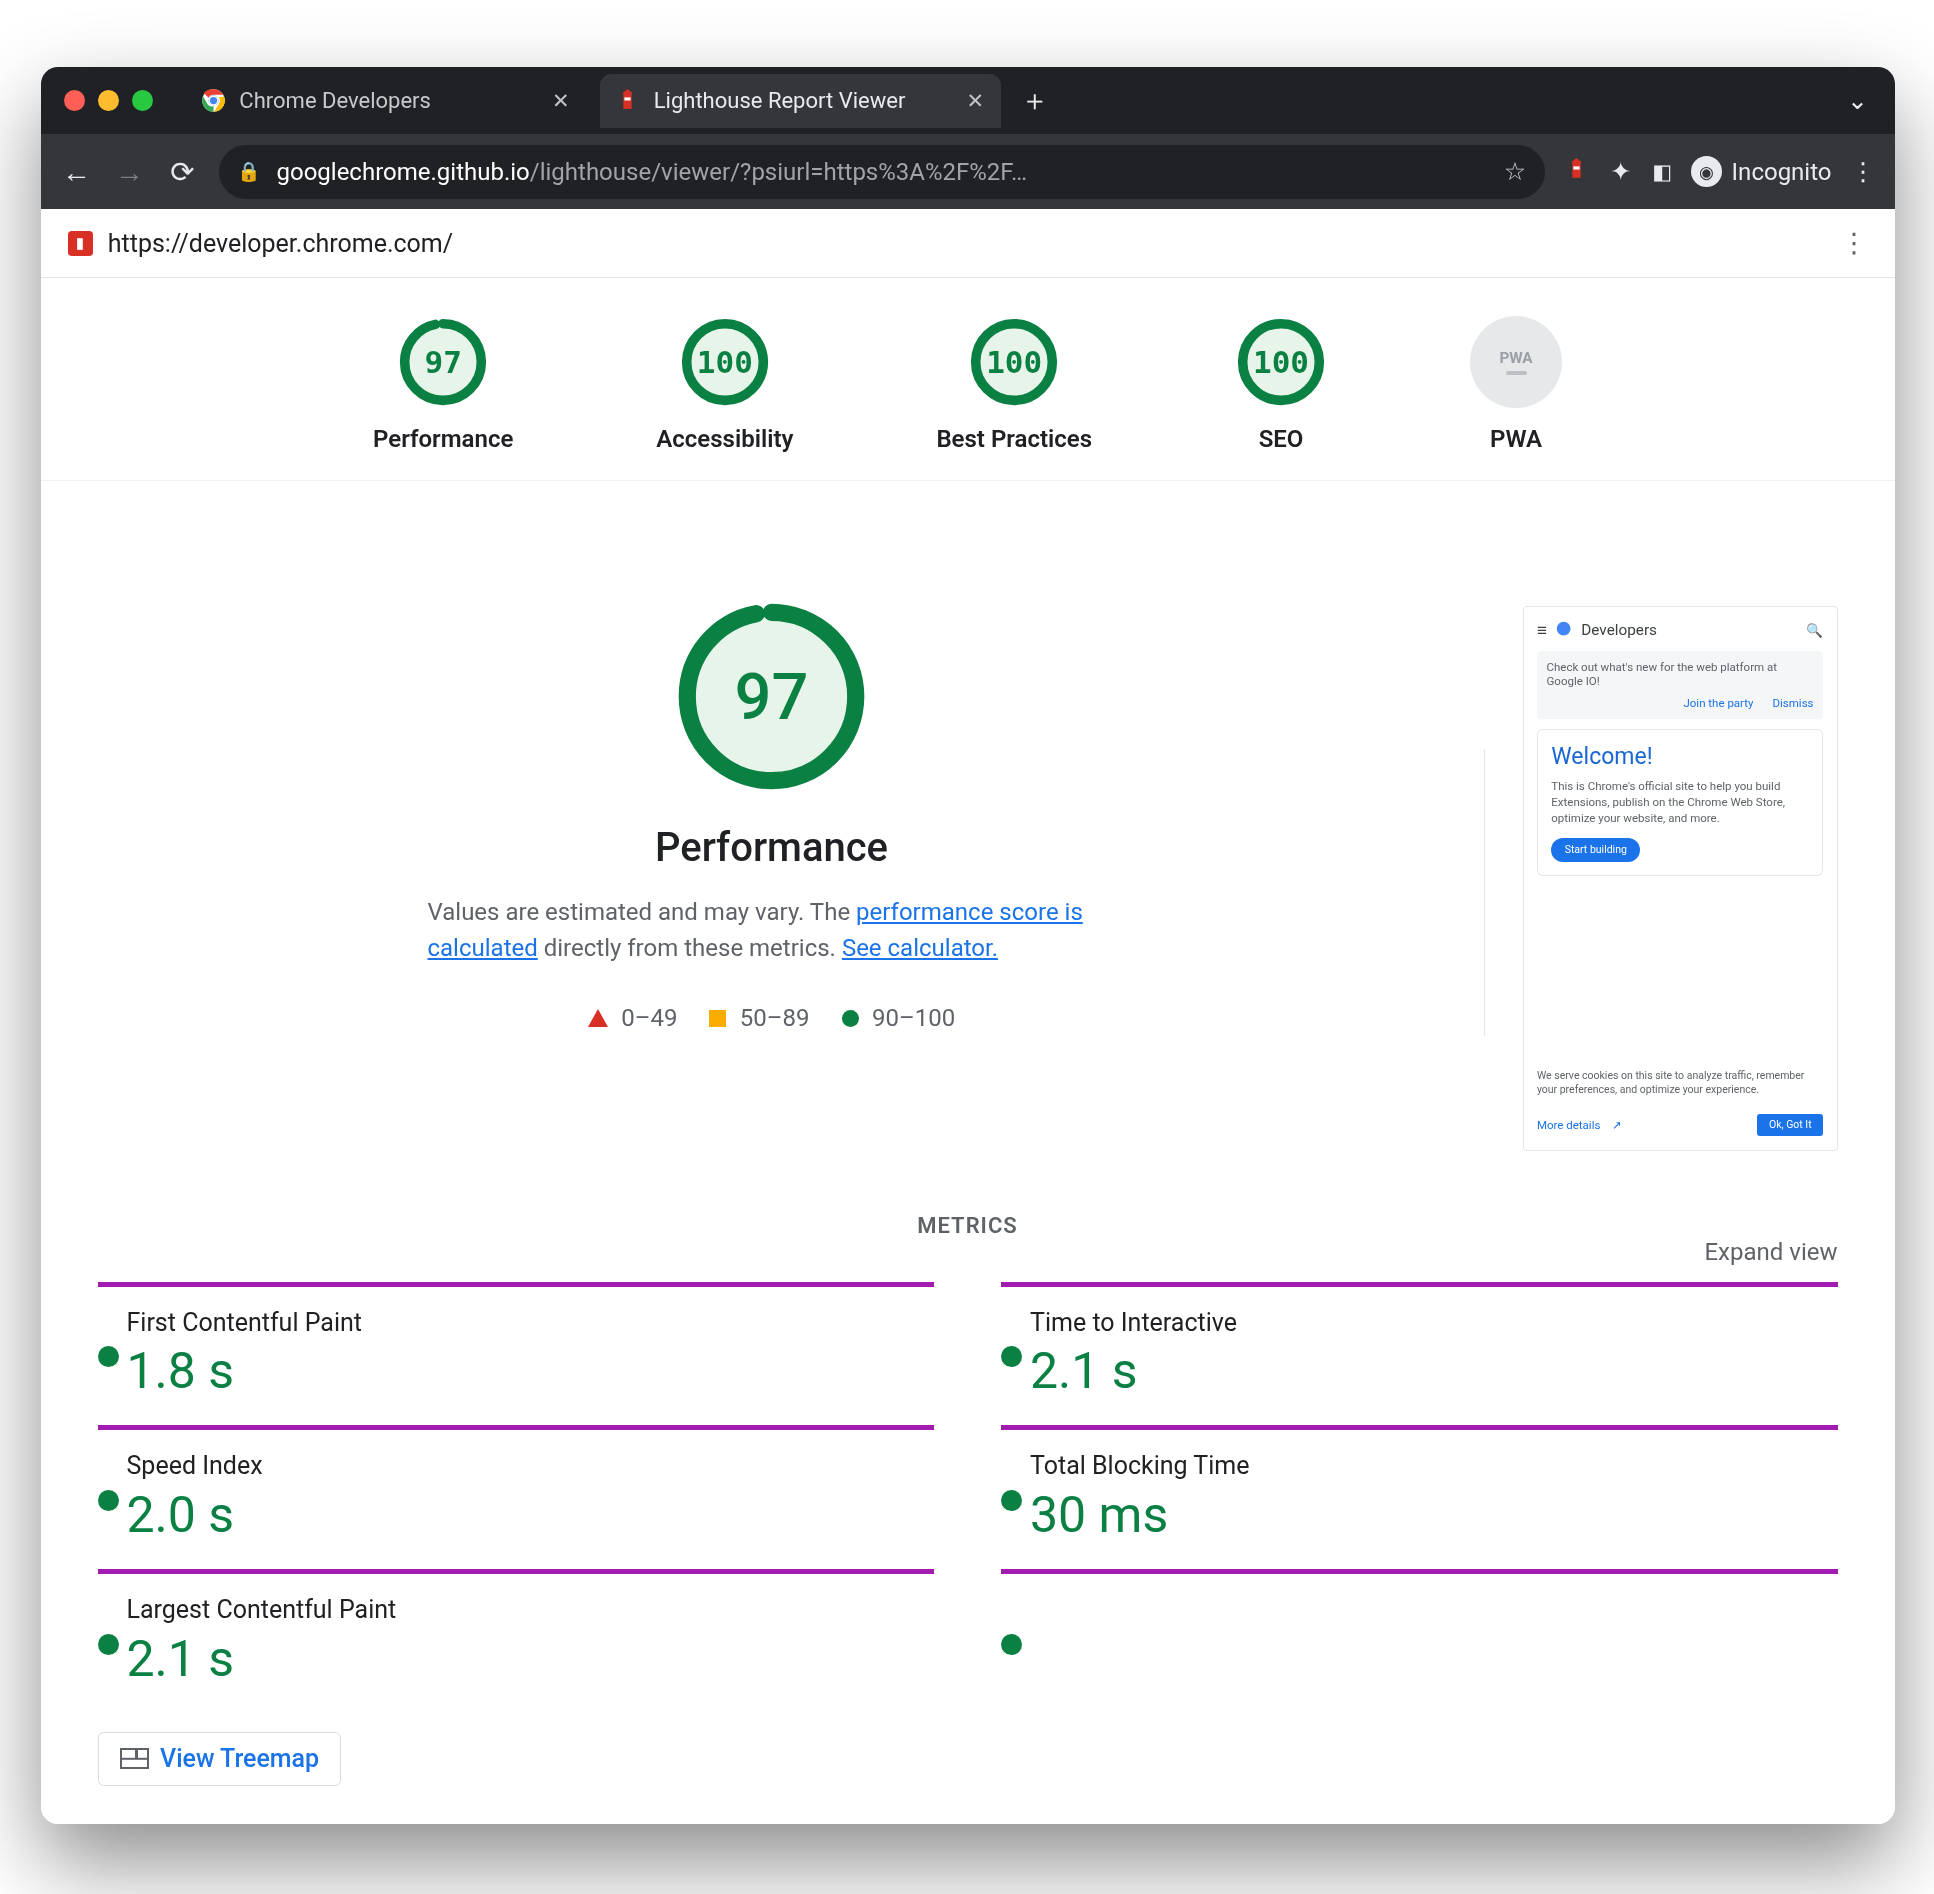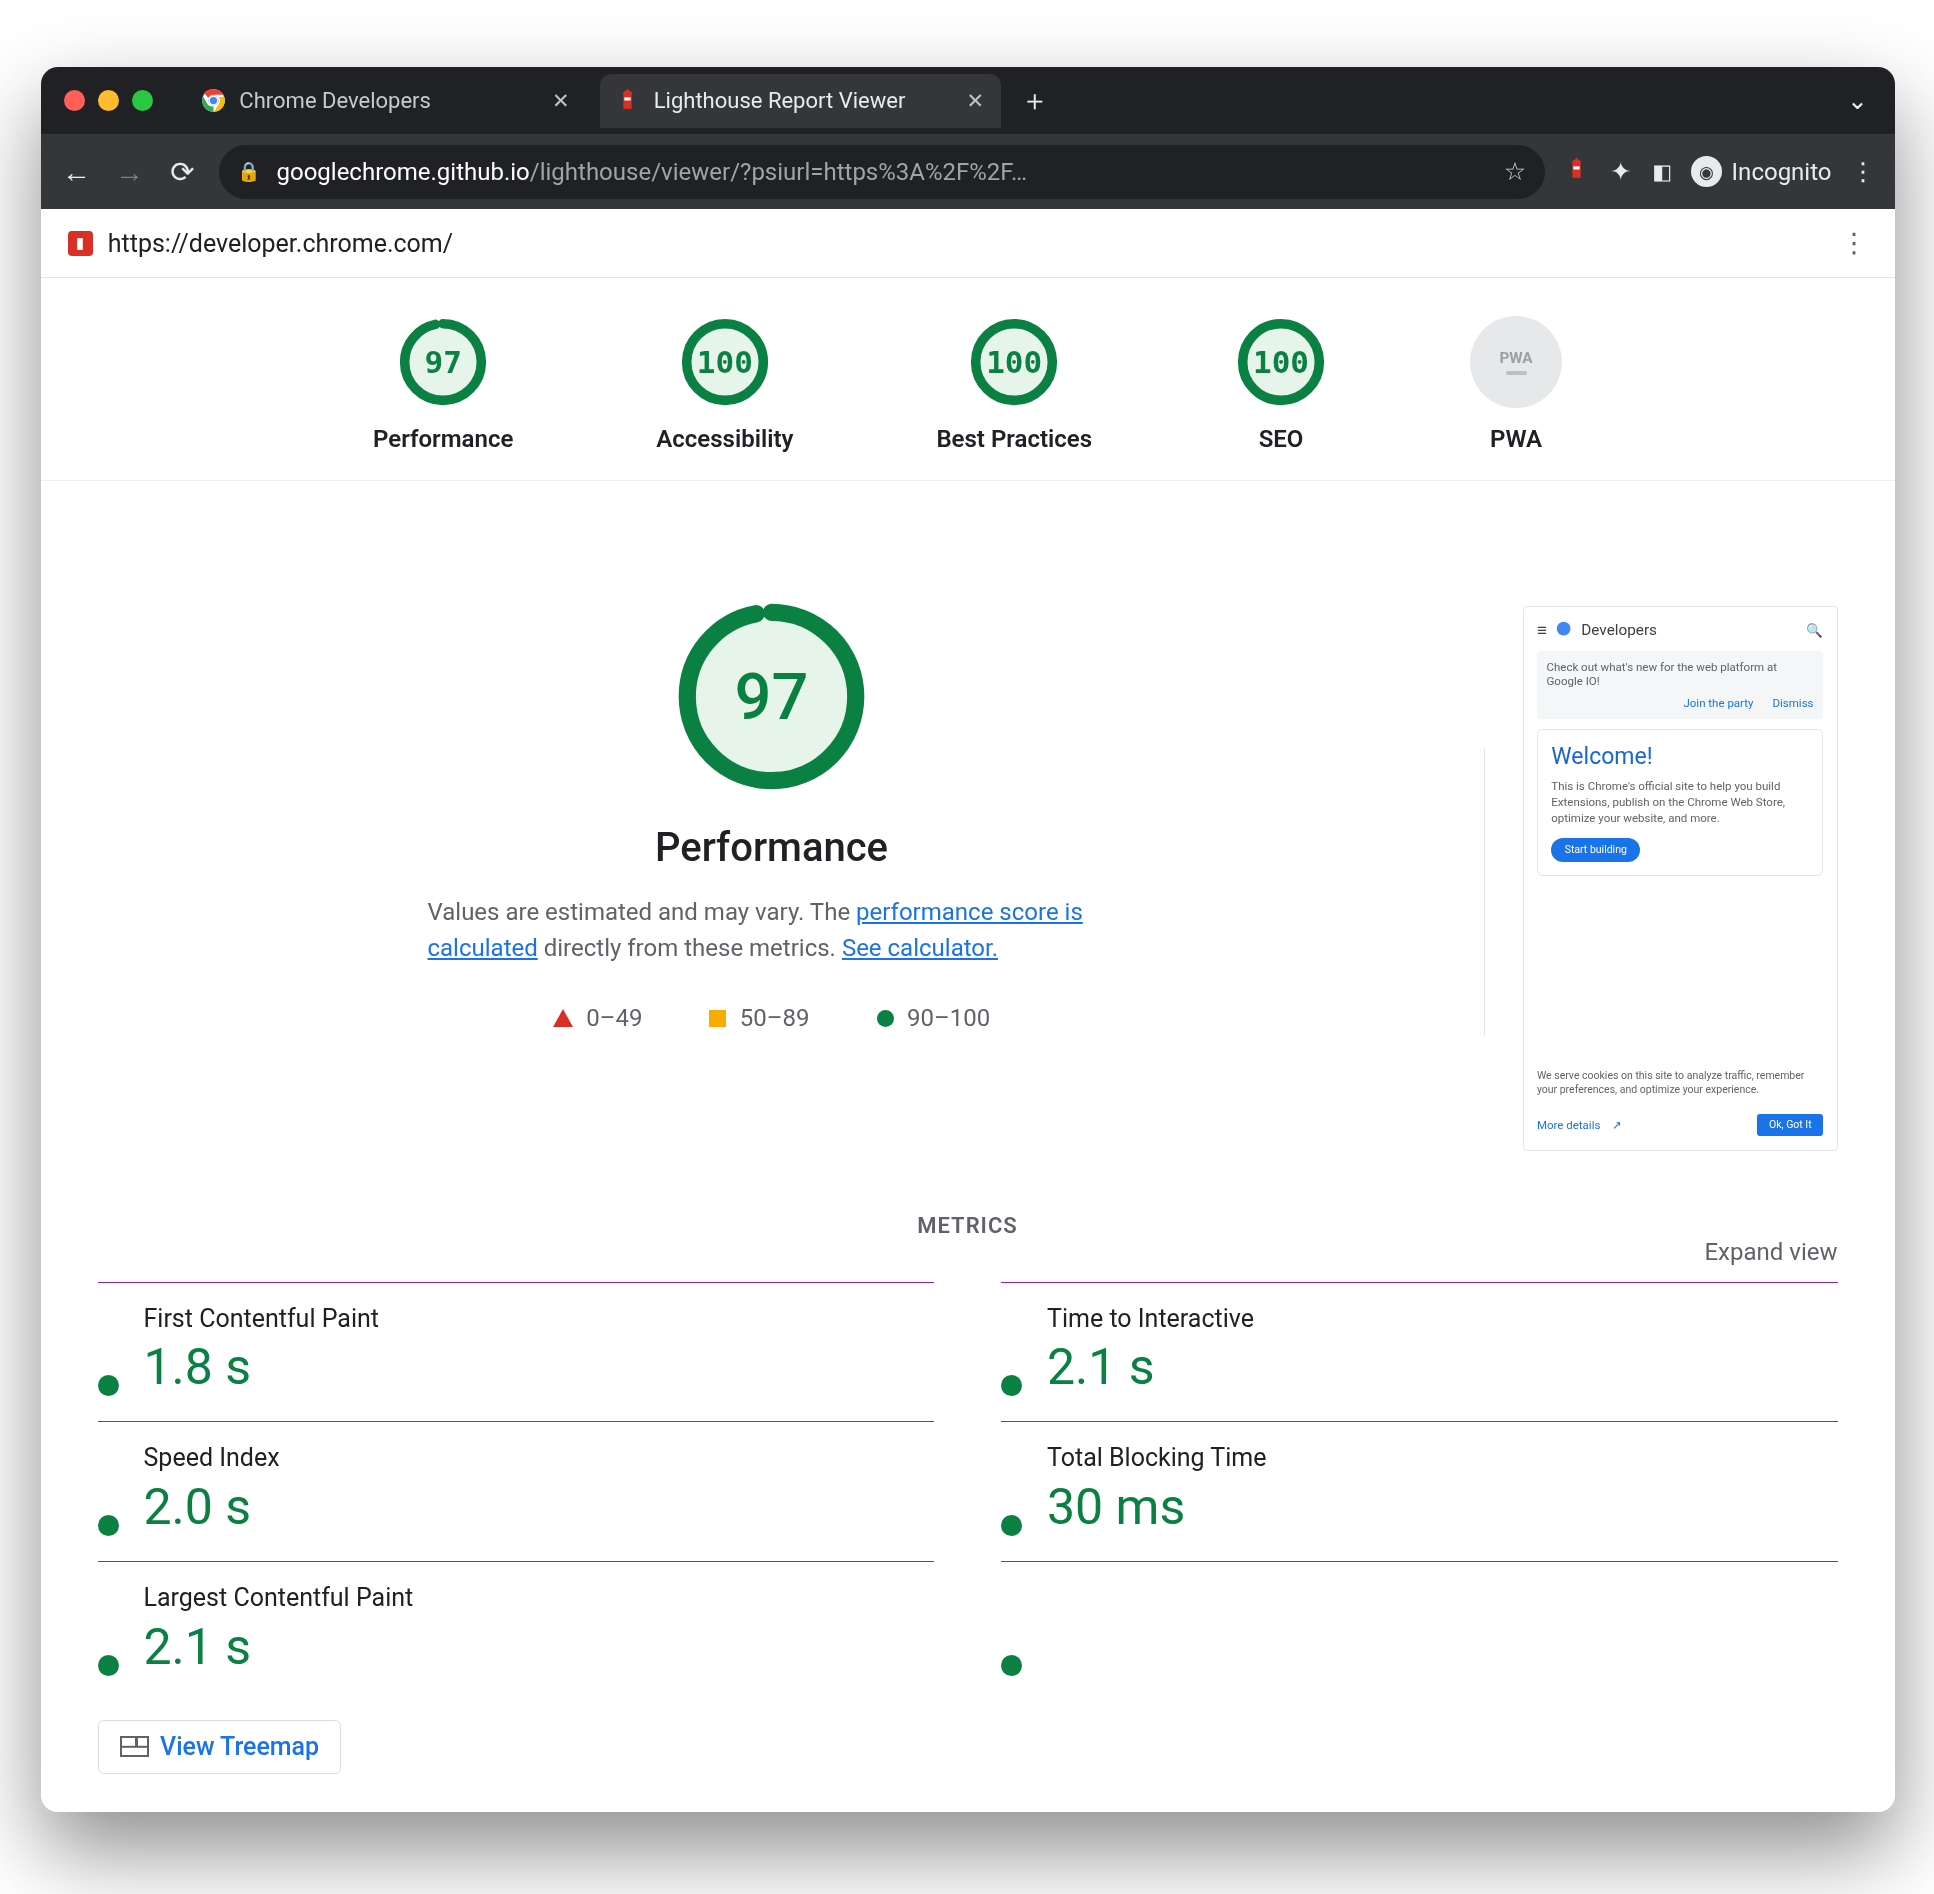--- a/index.html
+++ b/index.html
@@ -97,21 +97,21 @@
 
   
   .perf-section { display:flex; padding: 115px 57px 38px 57px; gap: 38px; }
   .perf-left { flex:1; display:flex; flex-direction:column; align-items:center; }
   .bigring { position:relative; width:201px; height:201px; }
   .bigring svg { transform: rotate(-90deg); }
   .bigring .num { position:absolute; inset:0; display:flex; align-items:center; justify-content:center; font-size:65px; font-weight:500; color:#0b8043;}
   .perf-title { font-size:40px; font-weight:500; margin-top:27px; color:#202124; }
   .perf-desc { font-size:24px; color:#5f6368; text-align:left; max-width:688px; margin-top:23px; line-height:1.5;}
   .perf-desc a { color:#1a73e8; text-decoration:underline; }
-  .legend { display:flex; gap:67px; margin-top:38px; font-size:24px; align-items:center;}
+  .legend { display:flex; gap:32px; margin-top:38px; font-size:24px; align-items:center;}
   .legend .item{ display:flex; align-items:center; gap:13.4px; color:#5f6368;}
   .tri { width:0;height:0;border-left:10.5px solid transparent;border-right:10.5px solid transparent;border-bottom:18px solid #d93025;}
   .sq { width:17px;height:17px;background:#f9ab00;}
   .ci { width:17px;height:17px;border-radius:50%;background:#0b8043;}
 
   .vsep { width:1px; background:#e3e5e8; align-self:center; height:287px; margin-top:38px;}
 
   .shot {
     width: 315px; height: 545px; border:1px solid #e3e5e8; border-radius:3.8px;
     background:#fff; padding:13.4px; font-size:13.4px; color:#3c4043; display:flex; flex-direction:column; gap:9.6px;
@@ -132,21 +132,21 @@
   .shot .cfoot{display:flex;align-items:center;gap:11.5px;margin-top:7.6px;}
   .shot .cfoot .det{color:#1a73e8;font-size:11.5px;}
   .shot .cfoot .ok{margin-left:auto;background:#1a73e8;color:#fff;font-size:10.5px;padding:4.8px 11.5px;border-radius:2.9px;}
 
   
   .metrics-wrap{ padding: 9.6px 57px 38px 57px; }
   .metrics-head{ display:flex; align-items:center; padding: 15.3px 0; flex-direction: column;}
   .metrics-head .h{ color:#5f6368; font-size:22px; letter-spacing:1px; font-weight:600;}
   .metrics-head .exp{ margin-left:auto; color:#5f6368; font-size:24px;}
   .metrics-grid{ display:grid; grid-template-columns: 1fr 1fr; column-gap: 67px;}
-  .mrow{ border-top:1px solid #a21caf; padding: 21px 0 25px 0; display:flex; align-items:flex-end; gap:25px;}
+  .mrow{ border-top:5px solid #a21caf; padding: 21px 0 25px 0; display:flex; align-items:center; gap:8px;}
   .mrow .dot{ width:21px;height:21px;border-radius:50%;background:#0b8043;margin-top:5.7px;}
   .mrow .mname{ font-size:25px; color:#202124;}
   .mrow .mval{ font-size:50px; color:#0b8043; font-weight:400; margin-top:5.7px;}
   .treemap-btn{
     display:inline-flex; align-items:center; gap:11.5px;
     border:1px solid #dadce0; border-radius:5.7px; padding:11.5px 21px;
     color:#1a73e8; font-size:25px; font-weight:500; margin-top:19px;
   }
   .treemap-ico{ width:29px;height:21px;border:2.4px solid #5f6368; position:relative;}
   .treemap-ico::before{content:'';position:absolute;left:0;top:50%;width:100%;height:2.4px;background:#5f6368;transform:translateY(-50%);}

